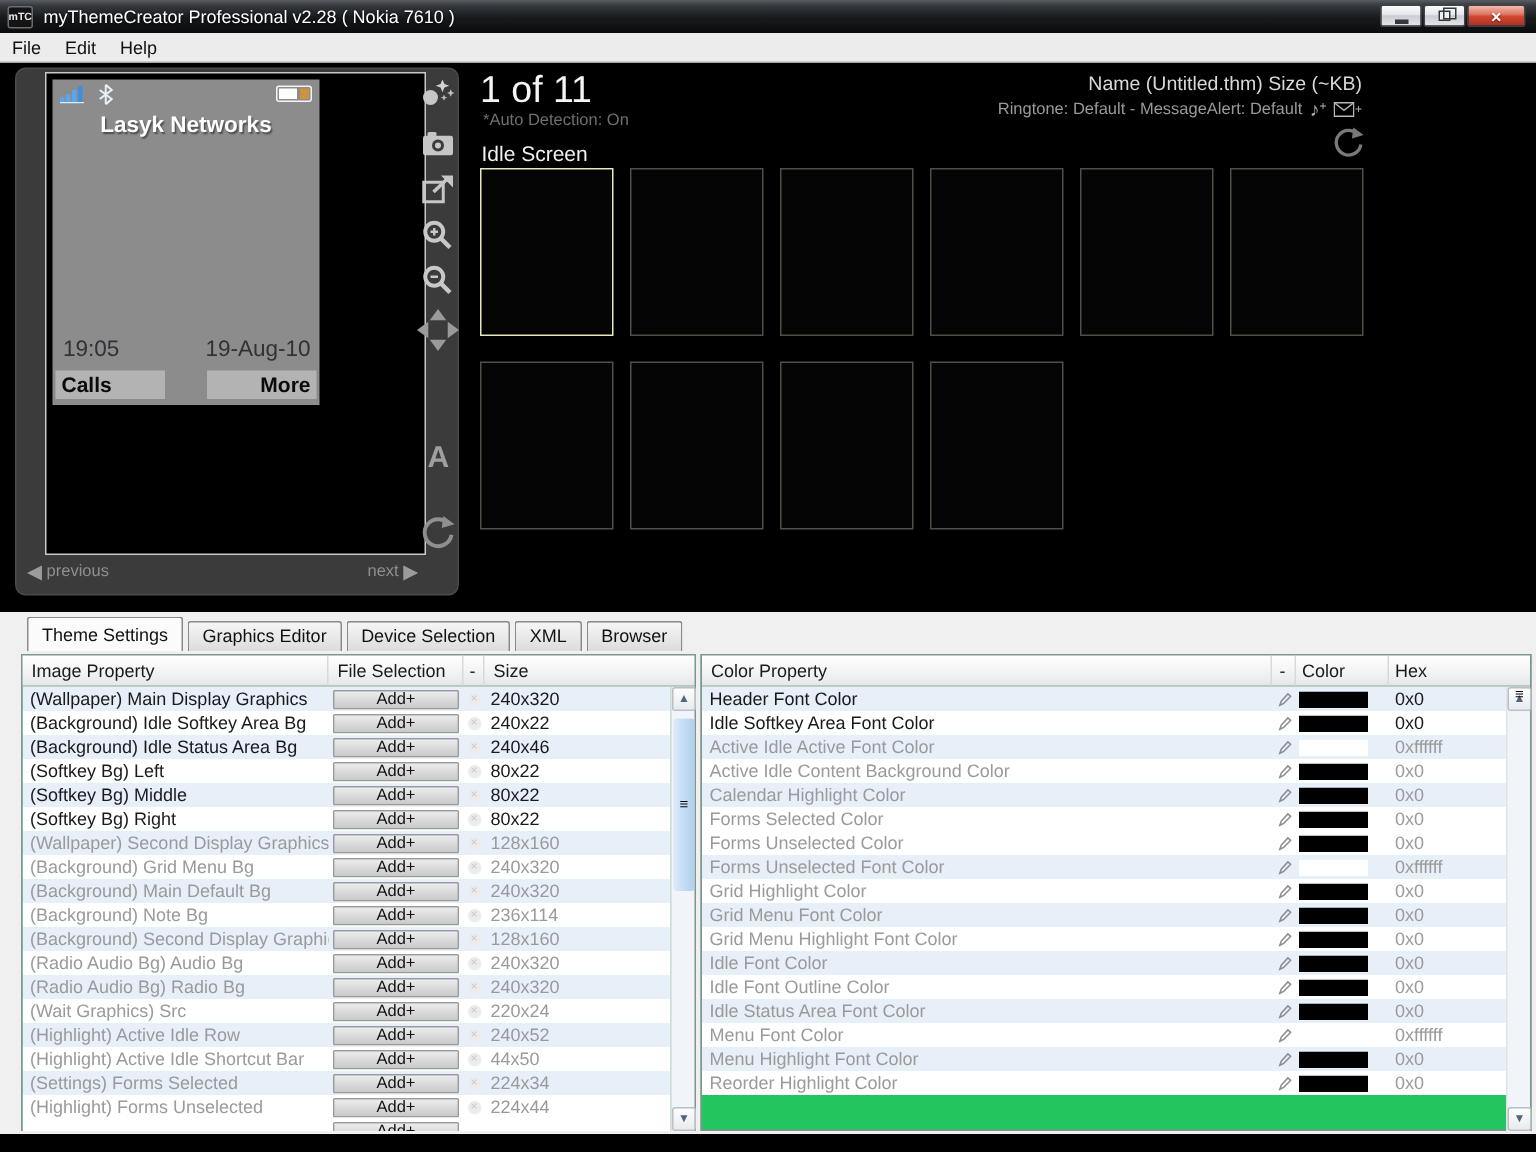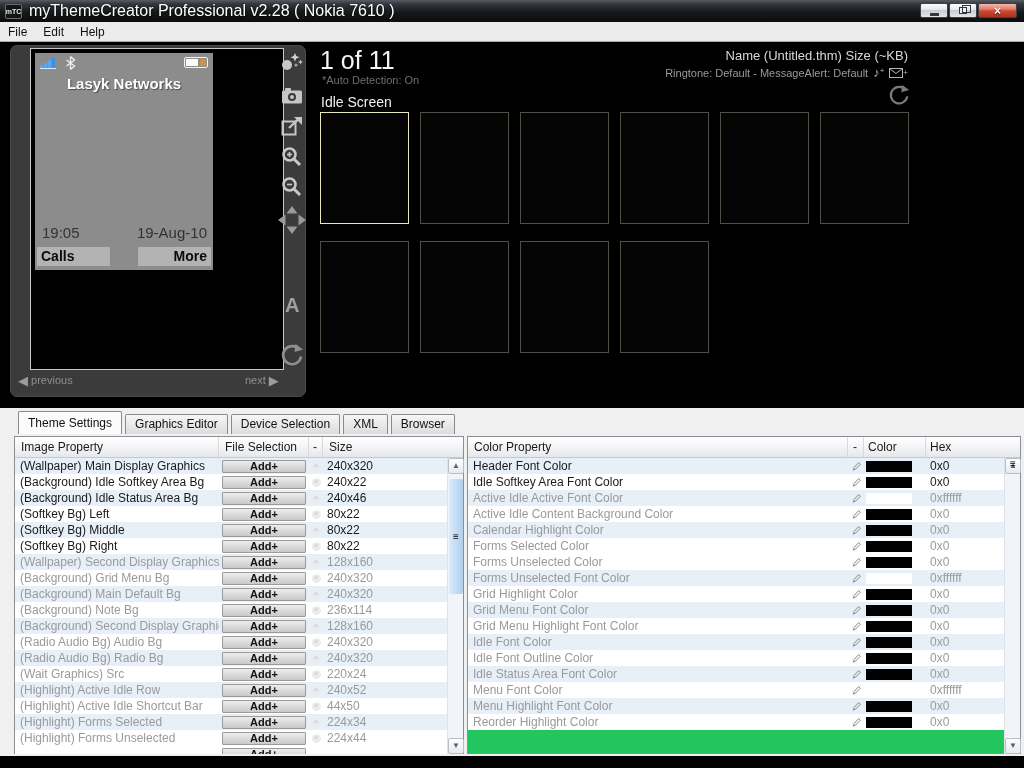--- a/index.html
+++ b/index.html
@@ -7,21 +7,21 @@
               font-family:"Liberation Sans", sans-serif; }
   .app { position:relative; width:1024px; height:768px; background:#000; }
 
   
   .titlebar { position:absolute; left:0; top:0; width:1024px; height:22px;
     background:linear-gradient(180deg,#585d63 0%,#34383d 18%,#17191c 55%,#0b0c0e 100%);
     display:flex; align-items:center; }
   .app-logo { width:17px; height:15px; margin-left:5px; background:#141414;
     border:1px solid #6a6d70; border-radius:2px; color:#e8e8e8; font-size:7px;
     font-weight:bold; display:flex; align-items:center; justify-content:center; }
-  .title-text { color:#ffffff; font-size:16px; margin-left:7px; text-shadow:0 1px 2px #000; }
+  .title-text { color:#ffffff; font-size:12px; margin-left:7px; text-shadow:0 1px 2px #000; }
   .win-buttons { position:absolute; right:7px; top:3px; display:flex; gap:1px; }
   .wbtn { width:28px; height:15px; border:1px solid #3f4347; border-radius:2px;
     background:linear-gradient(180deg,#fdfdfd,#e4e7ea 45%,#c9ced3 50%,#e3e6e9);
     display:flex; align-items:center; justify-content:center; }
   .wbtn.close { width:39px;
     background:linear-gradient(180deg,#f4b9ae,#e07a67 40%,#cd4632 55%,#aa3322);
     color:#fff; font-weight:bold; font-size:12px; text-shadow:0 1px 1px #5a1008; }
   .glyph-min { width:9px; height:3px; background:#33383d; margin-top:7px; }
   .glyph-restore { width:8px; height:7px; border:1px solid #33383d; background:#eef1f3;
     position:relative; }
@@ -100,21 +100,21 @@
   .th { font-size:12px; color:#1a1a1a; padding:3px 0 0 6px; border-right:1px solid #d9d9d9;
     overflow:hidden; white-space:nowrap; }
   .rows { position:absolute; left:0; top:21px; overflow:hidden; }
   .panel.left .rows  { width:432px; height:296px; }
   .panel.right .rows { width:536px; height:296px; }
   .trow { display:flex; height:16px; align-items:center; background:#fff; }
   .trow.alt { background:#e7eff9; }
   .tcell { font-size:12px; color:#1a1a1a; white-space:nowrap; overflow:hidden; }
   .trow.dim .tcell { color:#9a9a9a; }
   .c-prop { width:204px; padding-left:5px; }
-  .c-file { width:90px; display:flex; justify-content:center;font-weight:bold; }
+  .c-file { width:90px; display:flex; justify-content:center; }
   .c-dash { width:14px; display:flex; justify-content:center; }
   .c-size { flex:1; padding-left:4px; }
   .c-cprop { width:380px; padding-left:5px; }
   .c-pen { width:16px; display:flex; justify-content:center; }
   .c-swatch { width:62px; }
   .c-hex { flex:1; padding-left:4px; }
   .add-btn { width:84px; height:13px; font-size:11px; line-height:11px; color:#111;
     text-align:center; background:linear-gradient(180deg,#ededed,#c9c9c9);
     border:1px solid #9a9a9a; border-radius:1px; }
   .x-badge { width:9px; height:9px; border-radius:50%; background:#ececec; color:#c6c6c6;
@@ -471,21 +471,21 @@
           <div class="tcell c-prop">(Highlight) Active Idle Shortcut Bar</div>
           <div class="tcell c-file">
             <div class="add-btn">Add+</div>
           </div>
           <div class="tcell c-dash">
             <span class="x-badge">×</span>
           </div>
           <div class="tcell c-size">44x50</div>
         </div>
         <div class="trow alt dim">
-          <div class="tcell c-prop">(Highlight) Forms Selected</div>
+          <div class="tcell c-prop">(Settings) Forms Selected</div>
           <div class="tcell c-file">
             <div class="add-btn">Add+</div>
           </div>
           <div class="tcell c-dash">
             <span class="x-badge">×</span>
           </div>
           <div class="tcell c-size">224x34</div>
         </div>
         <div class="trow dim">
           <div class="tcell c-prop">(Highlight) Forms Unselected</div>

